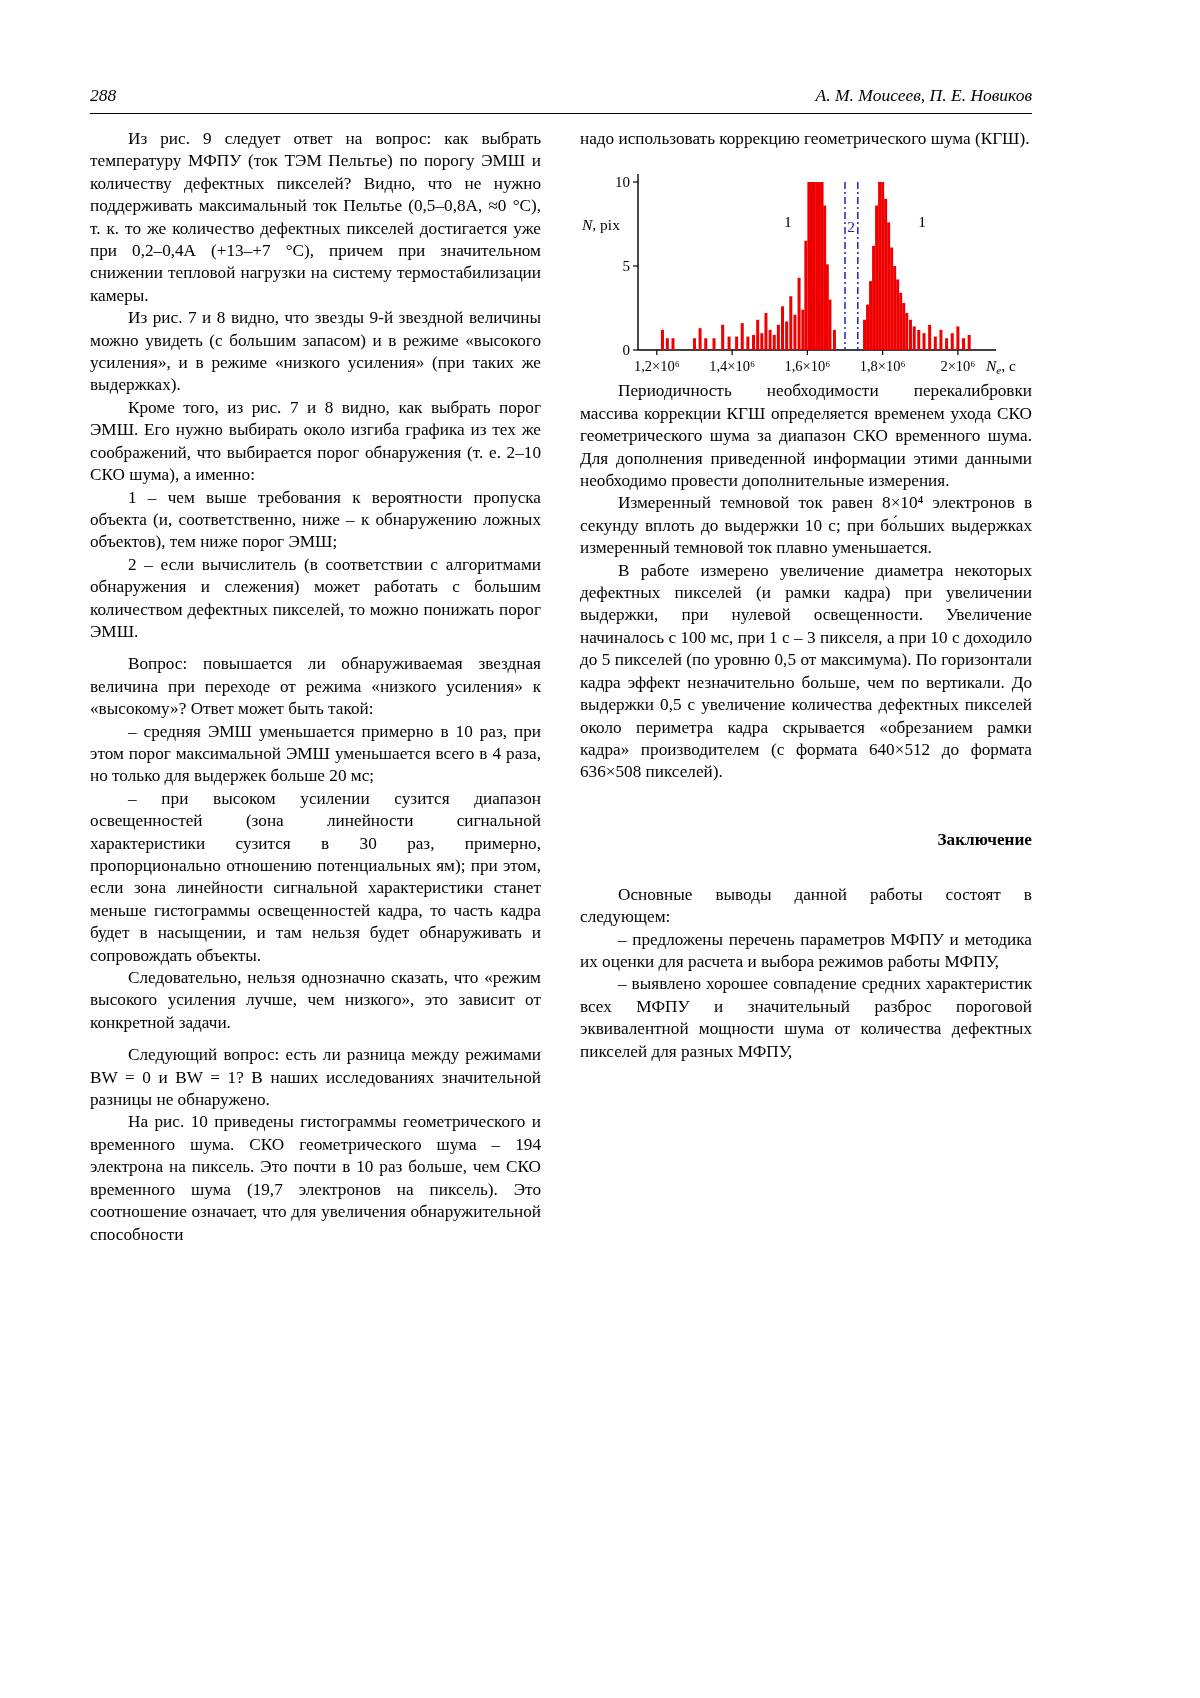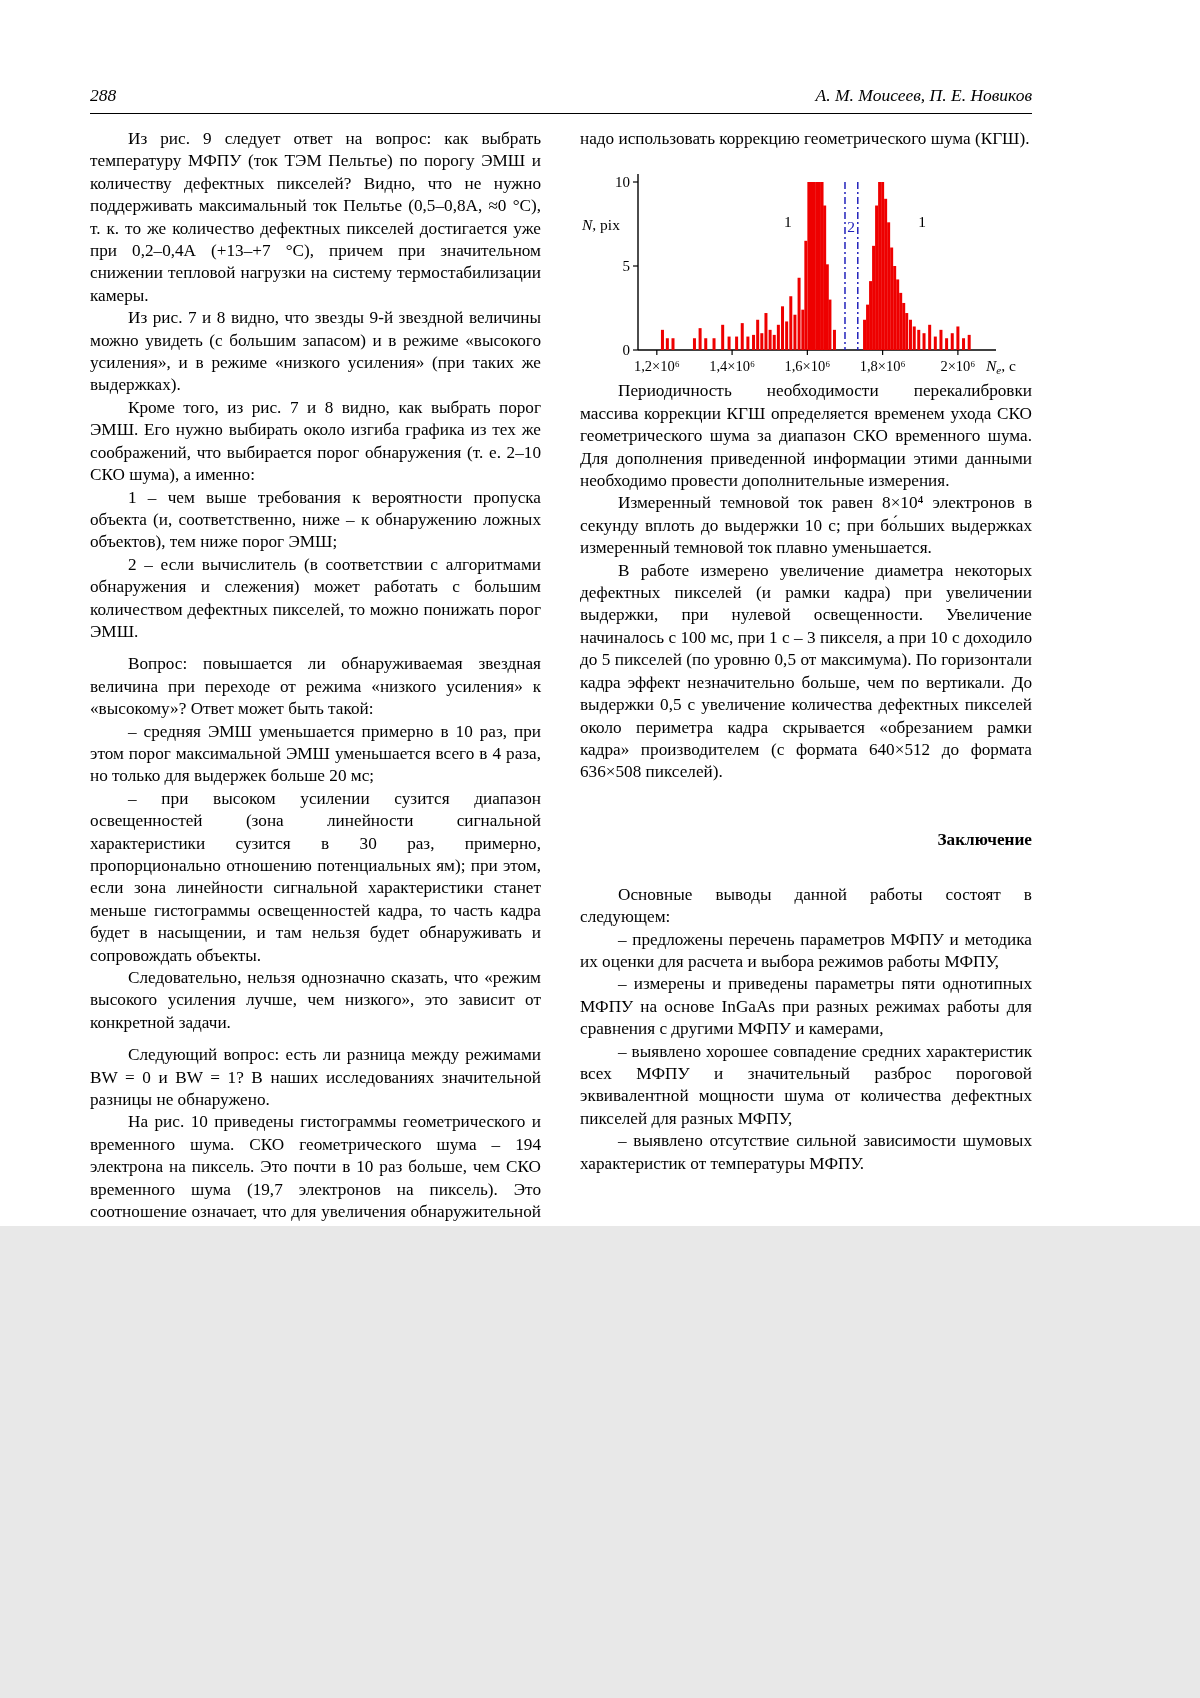--- a/index.html
+++ b/index.html
@@ -1,18 +1,18 @@
 <!DOCTYPE html>
 <html><head>
 <meta charset="utf-8">
 <style>
   html,body{margin:0;padding:0;background:#e8e8e8;}
   .page{
     position:relative;
-    width:1200px;height:1226px;
+    width:1200px;height:1698px;
     background:#ffffff;
     box-sizing:border-box;
     padding:85px 168px 0 90px;
     font-family:"Liberation Serif", serif;
     color:#000;
     overflow:hidden;
   }
   .header{
     display:flex;justify-content:space-between;align-items:baseline;
     font-style:italic;font-size:17.5px;
@@ -158,19 +158,17 @@
       </figure>
 
       <p class="para indent">Периодичность необходимости перекалибровки массива коррекции КГШ определяется временем ухода СКО геометрического шума за диапазон СКО временного шума. Для дополнения приведенной информации этими данными необходимо провести дополнительные измерения.</p>
       <p class="para indent">Измеренный темновой ток равен 8×10⁴ электронов в секунду вплоть до выдержки 10 с; при бо́льших выдержках измеренный темновой ток плавно уменьшается.</p>
       <p class="para indent">В работе измерено увеличение диаметра некоторых дефектных пикселей (и рамки кадра) при увеличении выдержки, при нулевой освещенности. Увеличение начиналось с 100 мс, при 1 с – 3 пикселя, а при 10 с  доходило до 5 пикселей (по уровню 0,5 от максимума). По горизонтали кадра эффект незначительно больше, чем по вертикали. До выдержки 0,5 с  увеличение количества дефектных пикселей около периметра кадра скрывается «обрезанием рамки кадра» производителем (с формата 640×512 до формата 636×508 пикселей).</p>
 
       <h2 class="conclusion">Заключение</h2>
 
       <p class="para indent">Основные выводы данной работы состоят в следующем:</p>
       <p class="para indent">– предложены перечень параметров МФПУ и методика их оценки для расчета и выбора режимов работы МФПУ,</p>
-      <p class="para indent">– измерены и приведены параметры пяти однотипных МФПУ на основе InGaAs при разных режимах работы для сравнения с другими МФПУ и камерами,</p>
       <p class="para indent">– выявлено хорошее совпадение средних характеристик всех МФПУ и значительный разброс пороговой эквивалентной мощности шума от количества дефектных пикселей для разных МФПУ,</p>
-      <p class="para indent">– выявлено отсутствие сильной зависимости шумовых характеристик от температуры МФПУ.</p>
     </div>
 
   </div>
 </div>
 
 </body></html>

